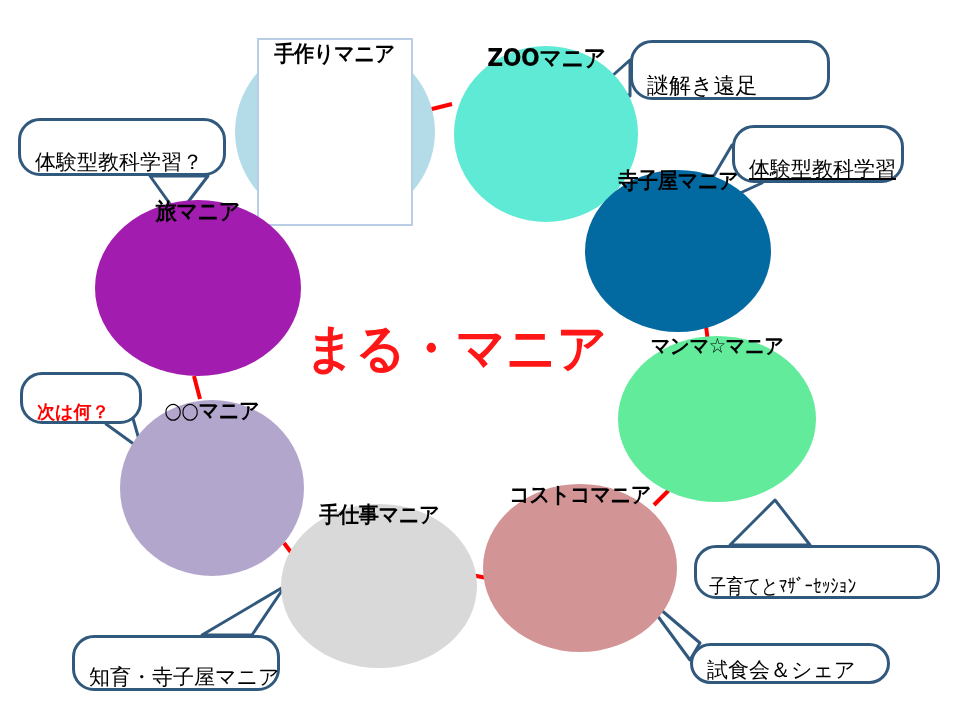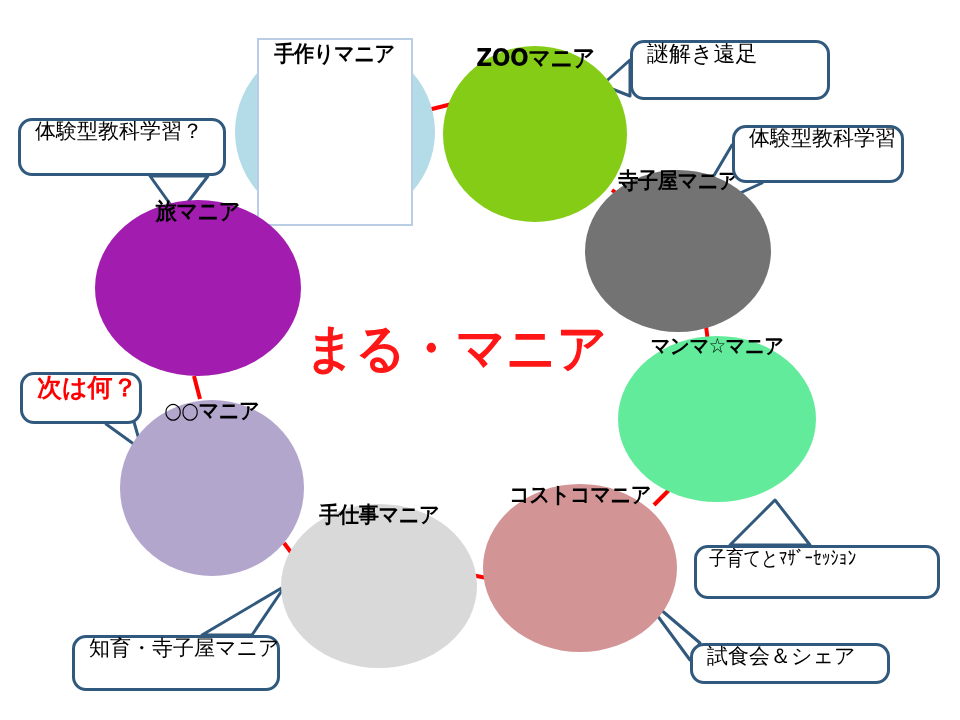--- a/index.html
+++ b/index.html
@@ -63,23 +63,23 @@
     line-height: 1;
     transform: scaleX(0.95);
     transform-origin: left center;
   }
   
   .callout {
     position: absolute;
     box-sizing: border-box;
     background: #ffffff;
     border: 3px solid #31597d;
-    border-radius: 14px;
+    border-radius: 22px;
     display: flex;
-    align-items: flex-start;
+    align-items: flex-end;
     z-index: 5;
   }
   .callout-text {
     font-family: "DejaVu Sans", sans-serif;
     color: #000000;
     white-space: nowrap;
     line-height: 1;
     padding: 0 14px;
   }
   .callout.narrow-text .callout-text {
@@ -115,24 +115,24 @@
         <path d="M 730,545 L 775,500 L 810,545 Z" fill="#ffffff" stroke="#31597d" stroke-width="3" stroke-linejoin="round"></path>
         <path d="M 690,660 L 640,592 L 700,643 Z" fill="#ffffff" stroke="#31597d" stroke-width="3" stroke-linejoin="round"></path>
         <path d="M 202,635 L 285,586 L 252,635 Z" fill="#ffffff" stroke="#31597d" stroke-width="3" stroke-linejoin="round"></path>
       </g>
   </svg>
 
   <div id="node-layer">
       <div class="node" style="left: 235px; top: 38px; width: 200px; height: 188px; background: rgb(180, 219, 232);">
         <div class="node-label boxed" style="font-size: 22px;"><span>手作りマニア</span></div>
       </div>
-      <div class="node" style="left: 443px; top: 46px; width: 184px; height: 176px; background: #84cc16;">
+      <div class="node" style="left: 454px; top: 46px; width: 184px; height: 176px; background: #5eead4;">
         <div class="node-label" style="font-size: 24px;">ZOOマニア</div>
       </div>
-      <div class="node" style="left: 585px; top: 170px; width: 186px; height: 162px; background: #737373;">
+      <div class="node" style="left: 585px; top: 170px; width: 186px; height: 162px; background: #0369a1;">
         <div class="node-label" style="font-size: 22px;">寺子屋マニア</div>
       </div>
       <div class="node" style="left: 618px; top: 336px; width: 198px; height: 166px; background: rgb(98, 235, 155);">
         <div class="node-label" style="font-size: 21px;">マンマ☆マニア</div>
       </div>
       <div class="node" style="left: 483px; top: 484px; width: 194px; height: 168px; background: rgb(211, 148, 150);">
         <div class="node-label" style="font-size: 22px;">コストコマニア</div>
       </div>
       <div class="node" style="left: 281px; top: 504px; width: 196px; height: 164px; background: rgb(217, 217, 217);">
         <div class="node-label" style="font-size: 22px;">手仕事マニア</div>
@@ -147,25 +147,25 @@
 
   <div id="center-title" style="left: 305px; top: 322px; font-size: 52px; color: rgb(255, 22, 22);">まる・マニア</div>
 
   <div id="callout-layer">
       <div class="callout" style="left: 18px; top: 118px; width: 208px; height: 58px; border-color: rgb(49, 89, 125);">
         <div class="callout-text" style="font-size: 21px;">体験型教科学習？</div>
       </div>
       <div class="callout" style="left: 630px; top: 40px; width: 200px; height: 60px; border-color: rgb(49, 89, 125);">
         <div class="callout-text" style="font-size: 22px;">謎解き遠足</div>
       </div>
-      <div class="callout" style="left: 732px; top: 125px; width: 172px; height: 58px; border-color: rgb(49, 89, 125);">
+      <div class="callout" style="left: 732px; top: 125px; width: 172px; height: 58px; border-color: rgb(49, 89, 125); text-decoration: underline;">
         <div class="callout-text" style="font-size: 21px;">体験型教科学習</div>
       </div>
       <div class="callout red-text" style="left: 20px; top: 372px; width: 122px; height: 52px; border-color: rgb(49, 89, 125);">
-        <div class="callout-text" style="font-size: 25px;">次は何？</div>
+        <div class="callout-text" style="font-size: 18px;">次は何？</div>
       </div>
       <div class="callout narrow-text" style="left: 694px; top: 545px; width: 246px; height: 54px; border-color: rgb(49, 89, 125);">
         <div class="callout-text" style="font-size: 20px;">子育てとﾏｻﾞｰｾｯｼｮﾝ</div>
       </div>
       <div class="callout" style="left: 690px; top: 643px; width: 200px; height: 41px; border-color: rgb(49, 89, 125);">
         <div class="callout-text" style="font-size: 21px;">試食会＆シェア</div>
       </div>
       <div class="callout" style="left: 72px; top: 635px; width: 208px; height: 56px; border-color: rgb(49, 89, 125);">
         <div class="callout-text" style="font-size: 21px;">知育・寺子屋マニア</div>
       </div>

